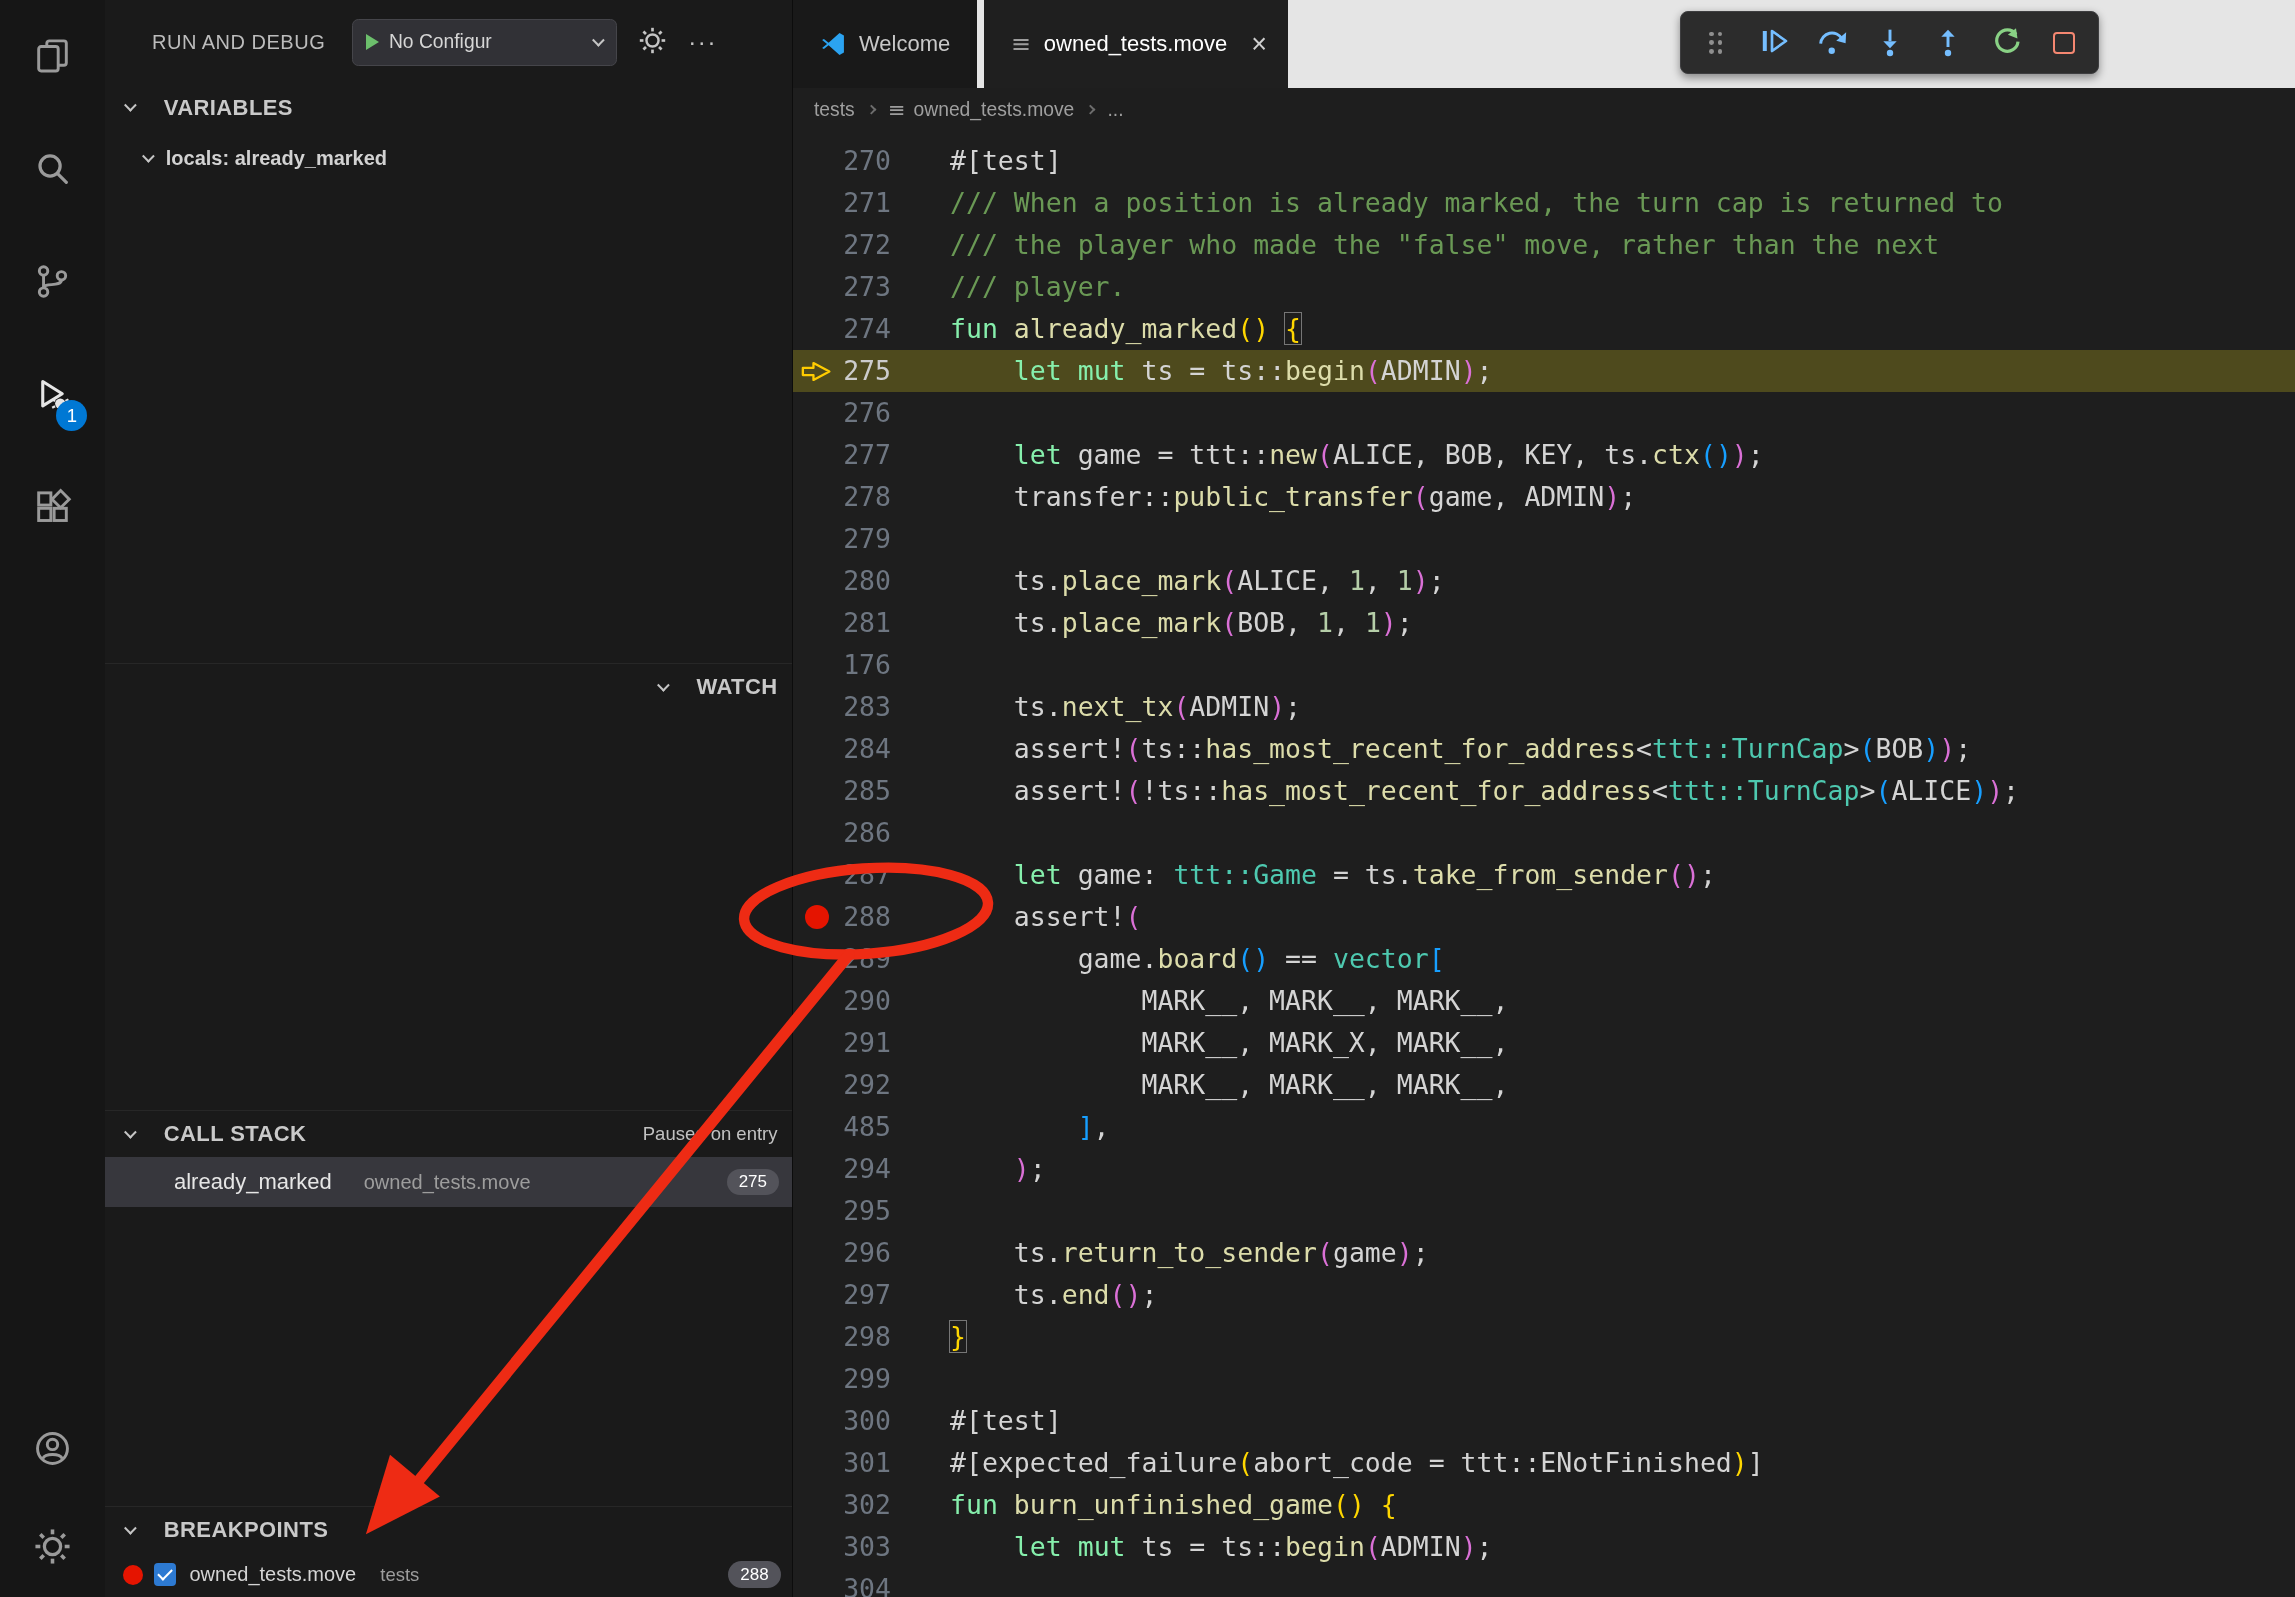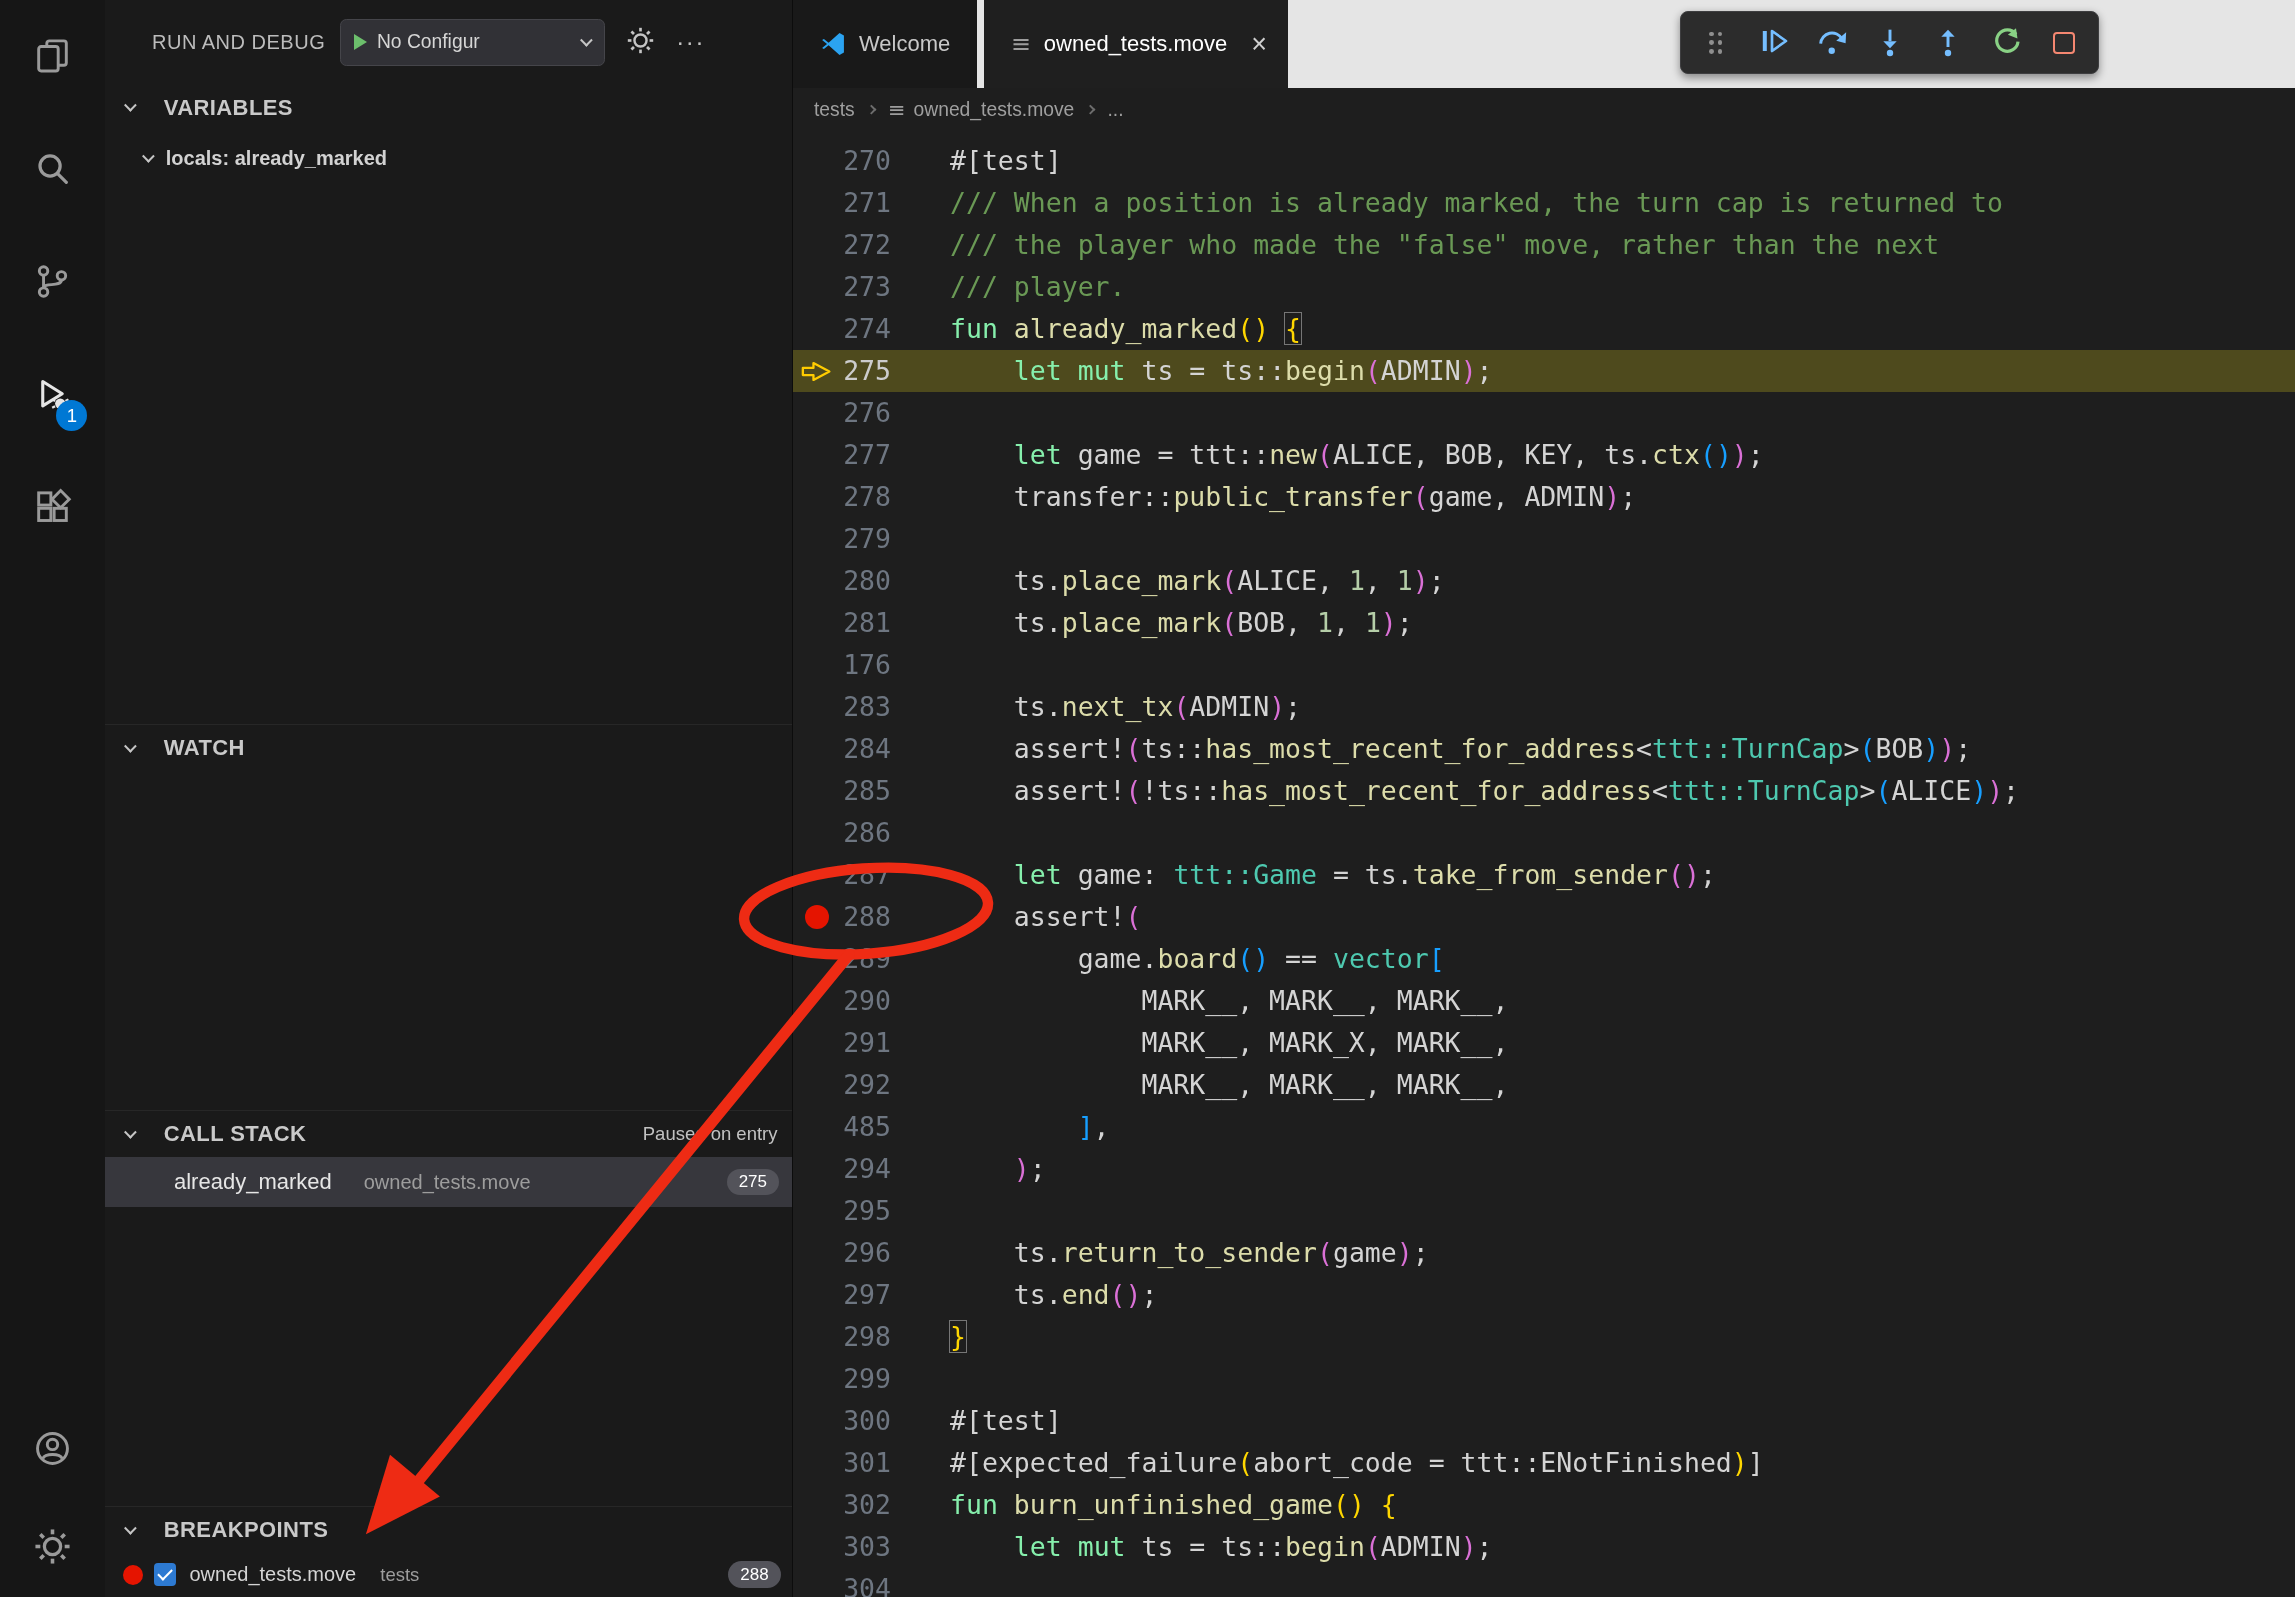--- a/index.html
+++ b/index.html
@@ -13,21 +13,21 @@
   .ab-item svg { width:39px; height:39px; }
   .ab-badge { position:absolute; right:17.7px; bottom:21px; width:31px; height:31px; border-radius:50%;
     background:#0078d4; color:#fff; font-size:18.5px; display:flex; align-items:center; justify-content:center; }
   .ab-bottom { margin-top:auto; display:flex; flex-direction:column; }
   .ab-bottom .ab-item { height:98px; }
 
   
   .sidebar { width:687px; background:#1a1a1a; position:relative; flex:none; color:#cccccc; }
   .sb-titlebar { position:absolute; top:0; left:0; right:0; height:84px; display:flex; align-items:center; padding:0 13px 0 47px; }
   .sb-title { font-size:20px; letter-spacing:0.5px; color:#bcbcbc; white-space:nowrap; }
-  .config-pill { margin-left:15px; height:47px; width:265px; background:#313136; border:0.8px solid #45454a;
+  .config-pill { margin-left:27px; height:47px; width:265px; background:#313136; border:0.8px solid #45454a;
     border-radius:6.4px; display:flex; align-items:center; padding:0 13px; gap:9.7px; cursor:pointer; }
   .play-tri { width:0; height:0; border-left:13.7px solid #6cbf6c; border-top:8.8px solid transparent; border-bottom:8.8px solid transparent; flex:none; }
   .config-label { font-size:19.3px; color:#d6d6d6; white-space:nowrap; overflow:hidden; flex:1; }
   .icon-btn { margin-left:21px; cursor:pointer; display:flex; align-items:center; justify-content:center; }
   .more-dots { font-size:24px; color:#c5c5c5; letter-spacing:1.6px; line-height:1; }
 
   .caret { width:8.8px; height:8.8px; border-right:2.4px solid #c5c5c5; border-bottom:2.4px solid #c5c5c5;
     display:inline-block; transform:rotate(45deg) translate(-1.6px,-1.6px); flex:none; }
   .caret.sep { width:7.2px; height:7.2px; border-color:#6d6d6d; transform:rotate(-45deg); }
 
@@ -211,21 +211,21 @@
 
     <div class="sec-header" style="top:84px; border-top:none;">
       <span class="caret"></span>
       <span class="sec-label">VARIABLES</span>
     </div>
     <div class="sb-row row-locals">
       <span class="caret"></span>
       <span class="locals-label">locals: already_marked</span>
     </div>
 
-    <div class="sec-header" style="top:724px;">
+    <div class="sec-header" style="top:663px;justify-content:flex-end;">
       <span class="caret"></span>
       <span class="sec-label">WATCH</span>
     </div>
 
     <div class="sec-header" style="top:1110px;">
       <span class="caret"></span>
       <span class="sec-label">CALL STACK</span>
       <span class="sec-status">Paused on entry</span>
     </div>
     <div class="sb-row frame-row">

